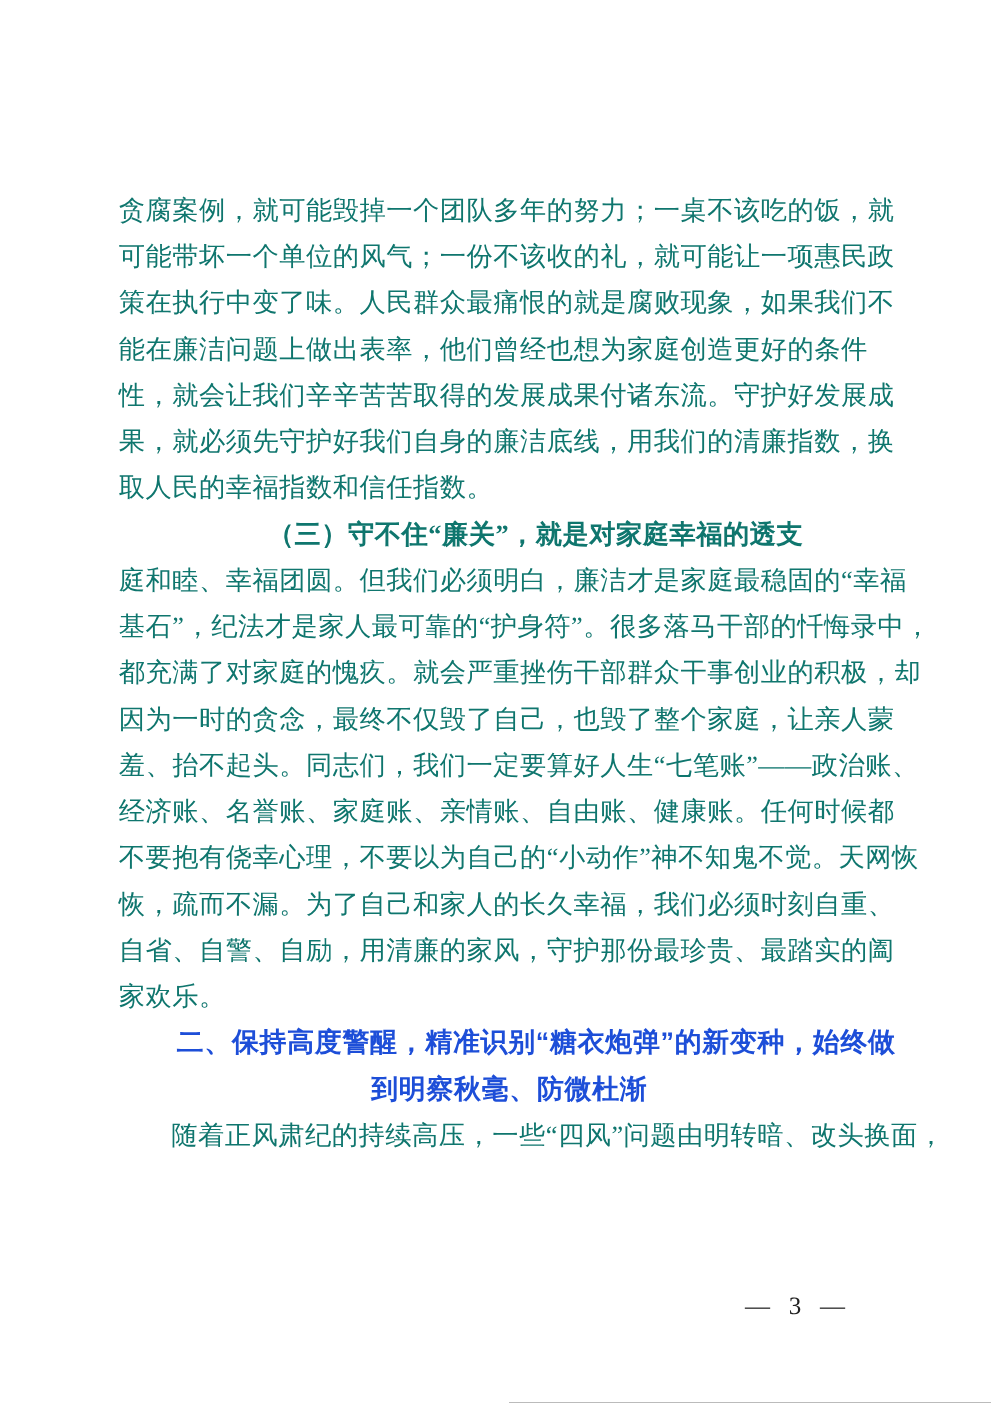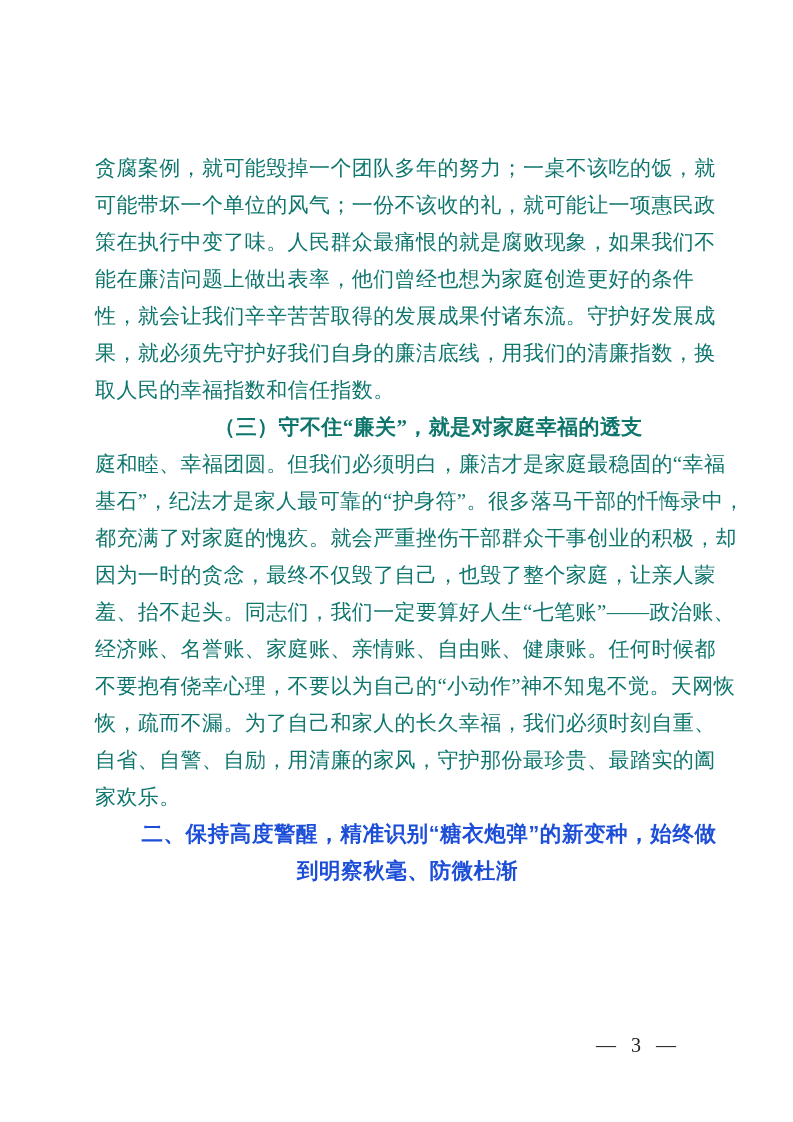--- a/index.html
+++ b/index.html
@@ -77,15 +77,16 @@
       <div class="line body">都充满了对家庭的愧疚。就会严重挫伤干部群众干事创业的积极，却</div>
       <div class="line body">因为一时的贪念，最终不仅毁了自己，也毁了整个家庭，让亲人蒙</div>
       <div class="line body">羞、抬不起头。同志们，我们一定要算好人生“七笔账”——政治账、</div>
       <div class="line body">经济账、名誉账、家庭账、亲情账、自由账、健康账。任何时候都</div>
       <div class="line body">不要抱有侥幸心理，不要以为自己的“小动作”神不知鬼不觉。天网恢</div>
       <div class="line body">恢，疏而不漏。为了自己和家人的长久幸福，我们必须时刻自重、</div>
       <div class="line body">自省、自警、自励，用清廉的家风，守护那份最珍贵、最踏实的阖</div>
       <div class="line body">家欢乐。</div>
       <div class="line h1-indent">二、保持高度警醒，精准识别“糖衣炮弹”的新变种，始终做</div>
       <div class="line h1">到明察秋毫、防微杜渐</div>
+      <div class="line body-indent">随着正风肃纪的持续高压，一些“四风”问题由明转暗、改头换面，</div>
     </div>
   <div class="page-number">— 3 —</div>
 </div>
 
 </body></html>

